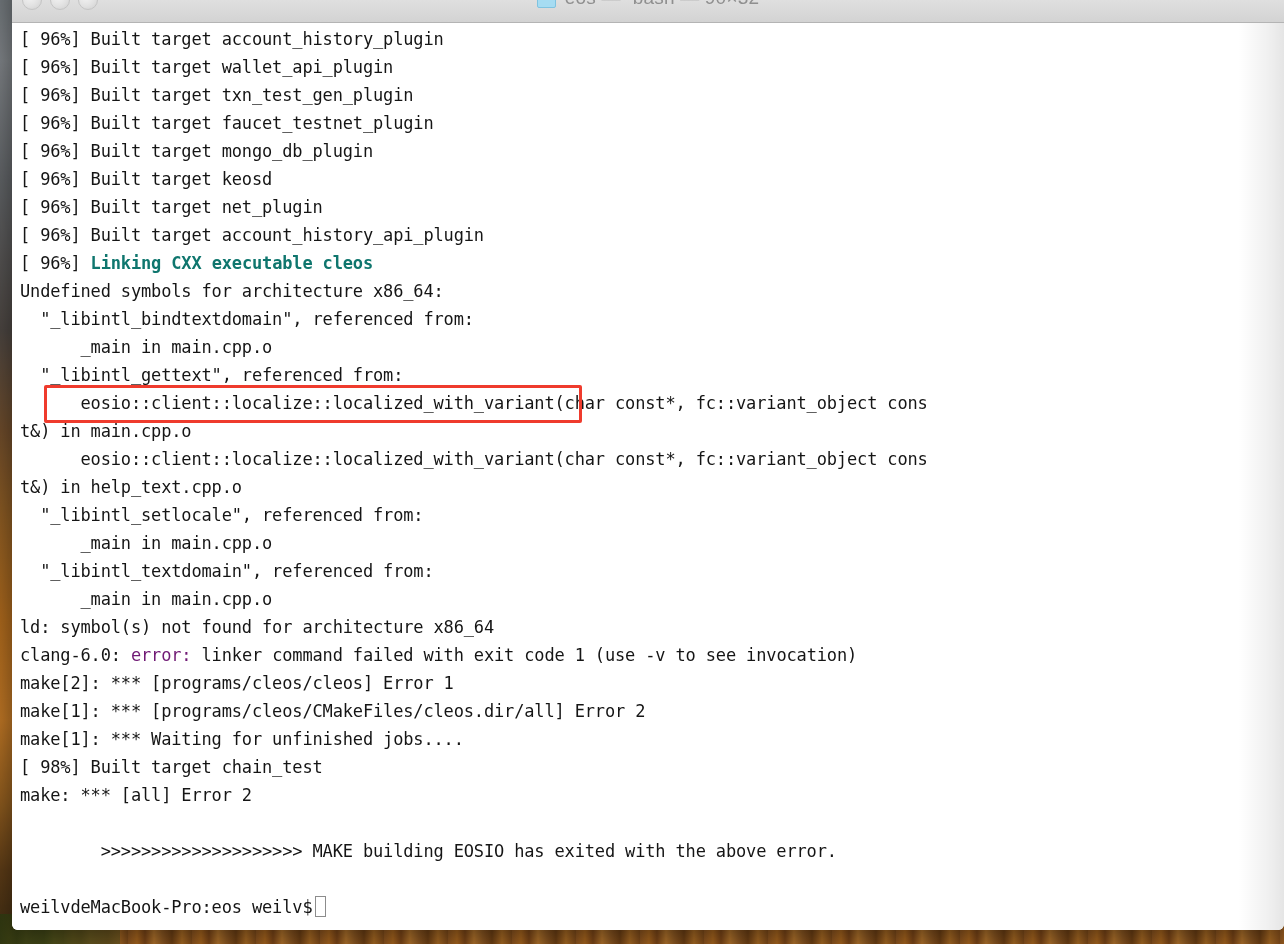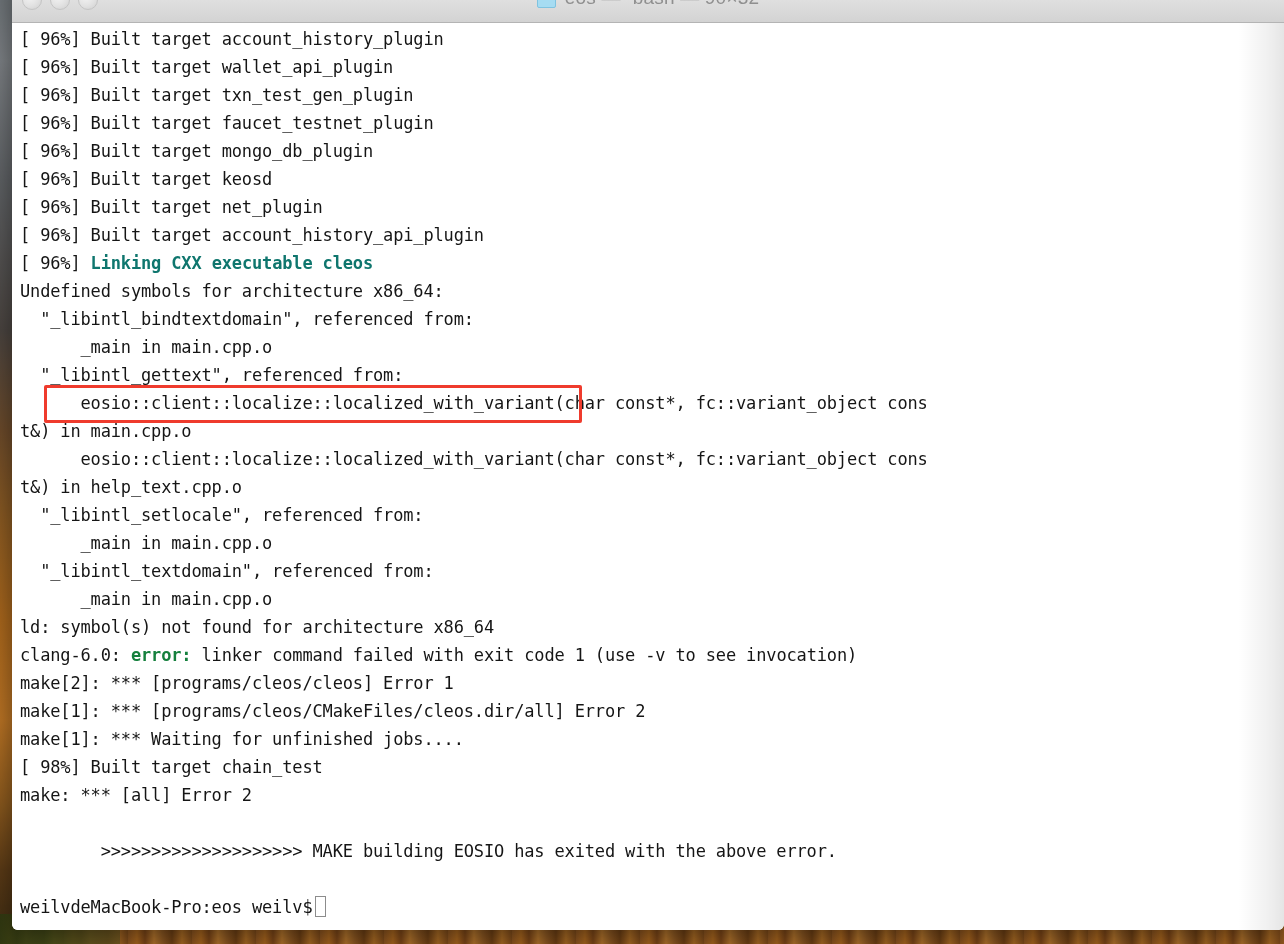--- a/index.html
+++ b/index.html
@@ -119,21 +119,21 @@
     right: 0;
     font-family: "DejaVu Sans Mono", "Liberation Mono", monospace;
     font-size: 17px;
     line-height: 28px;
     color: #151515;
     white-space: pre;
     letter-spacing: -0.15px;
   }
   .ln { height: 28px; }
   .green { color: #0f766e; font-weight: bold; }
-  .red   { color: #15803d; font-weight: bold; }
+  .red   { color: #701a75; font-weight: normal; }
 
   
   #highlight {
     position: absolute;
     left: 32px; top: 362px;
     width: 538px; height: 38px;
     border: 3px solid #ef3b2d;
     border-radius: 2px;
     box-sizing: border-box;
     pointer-events: none;

